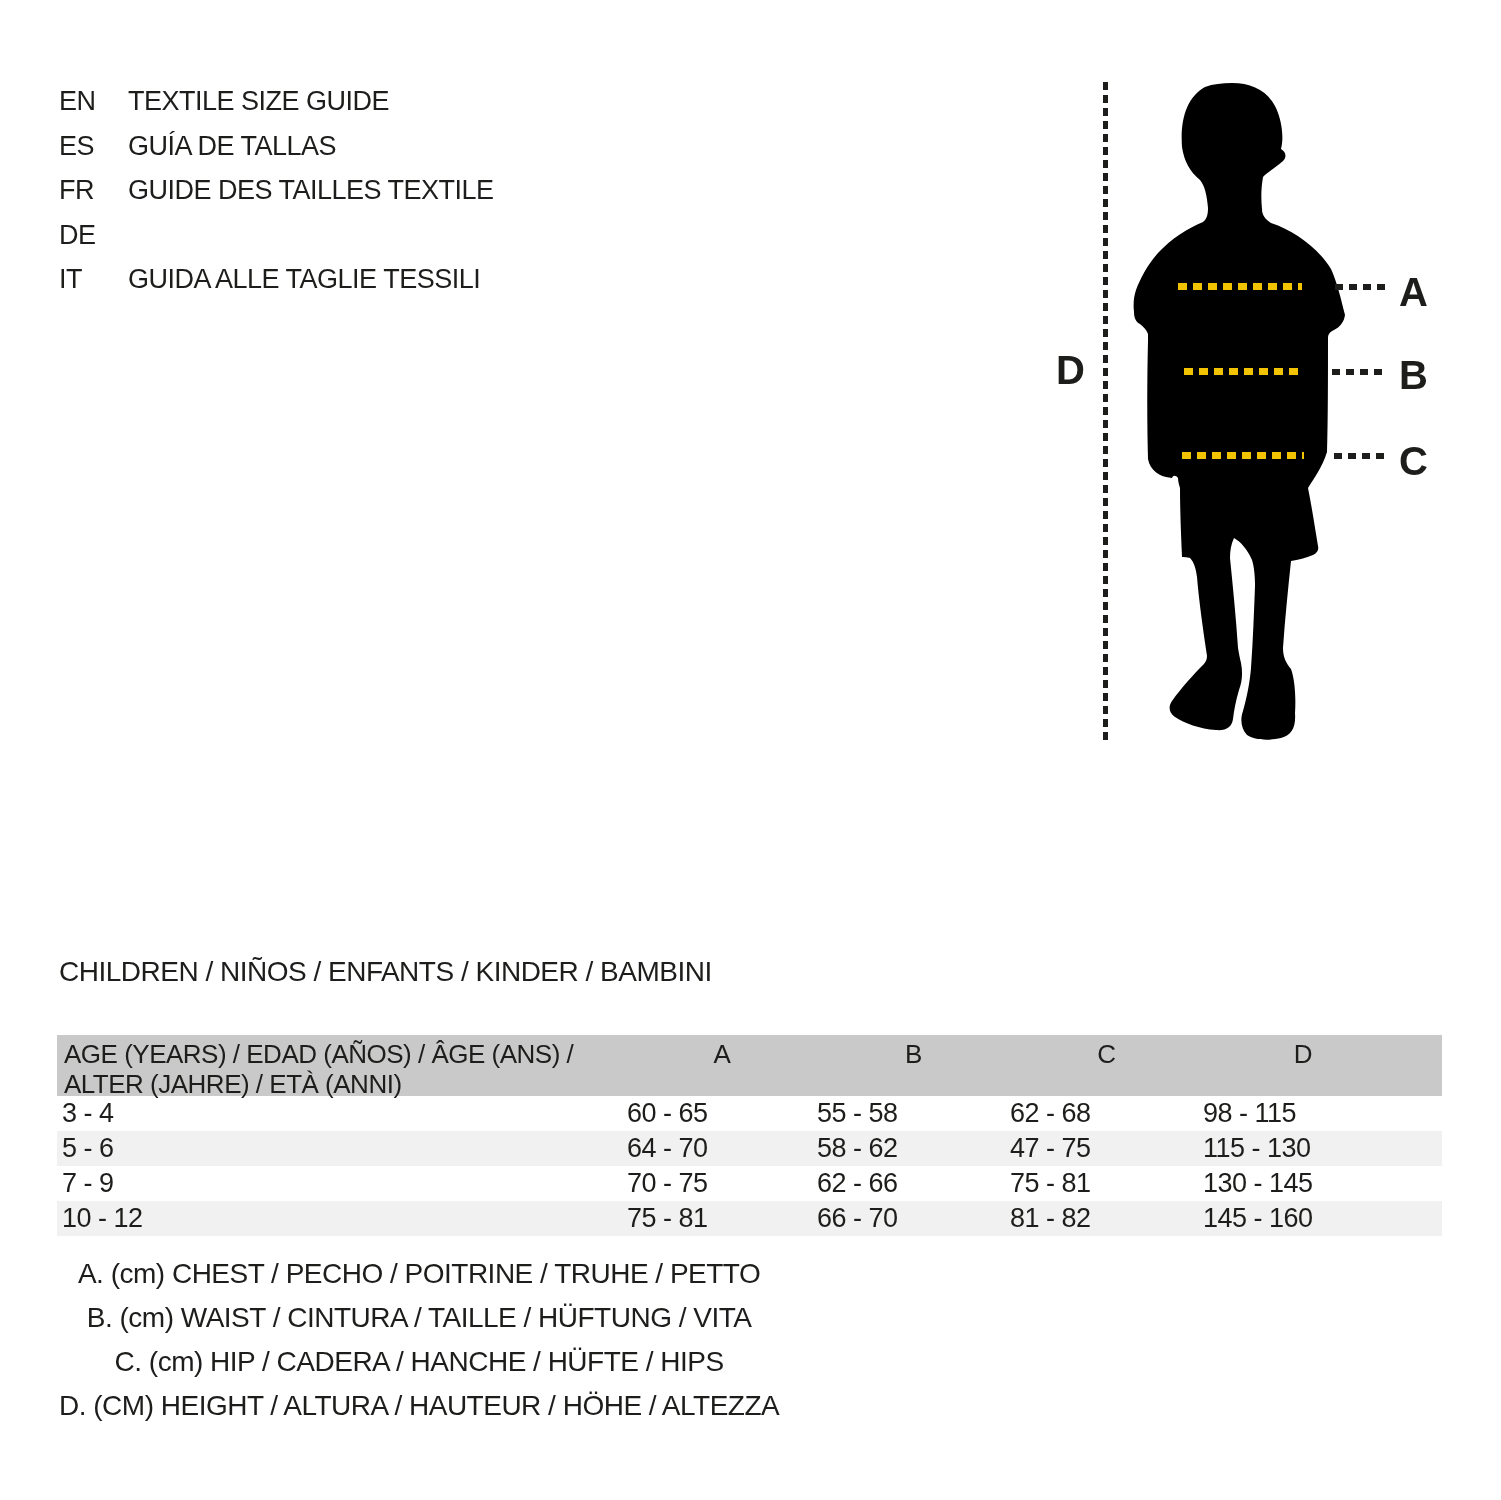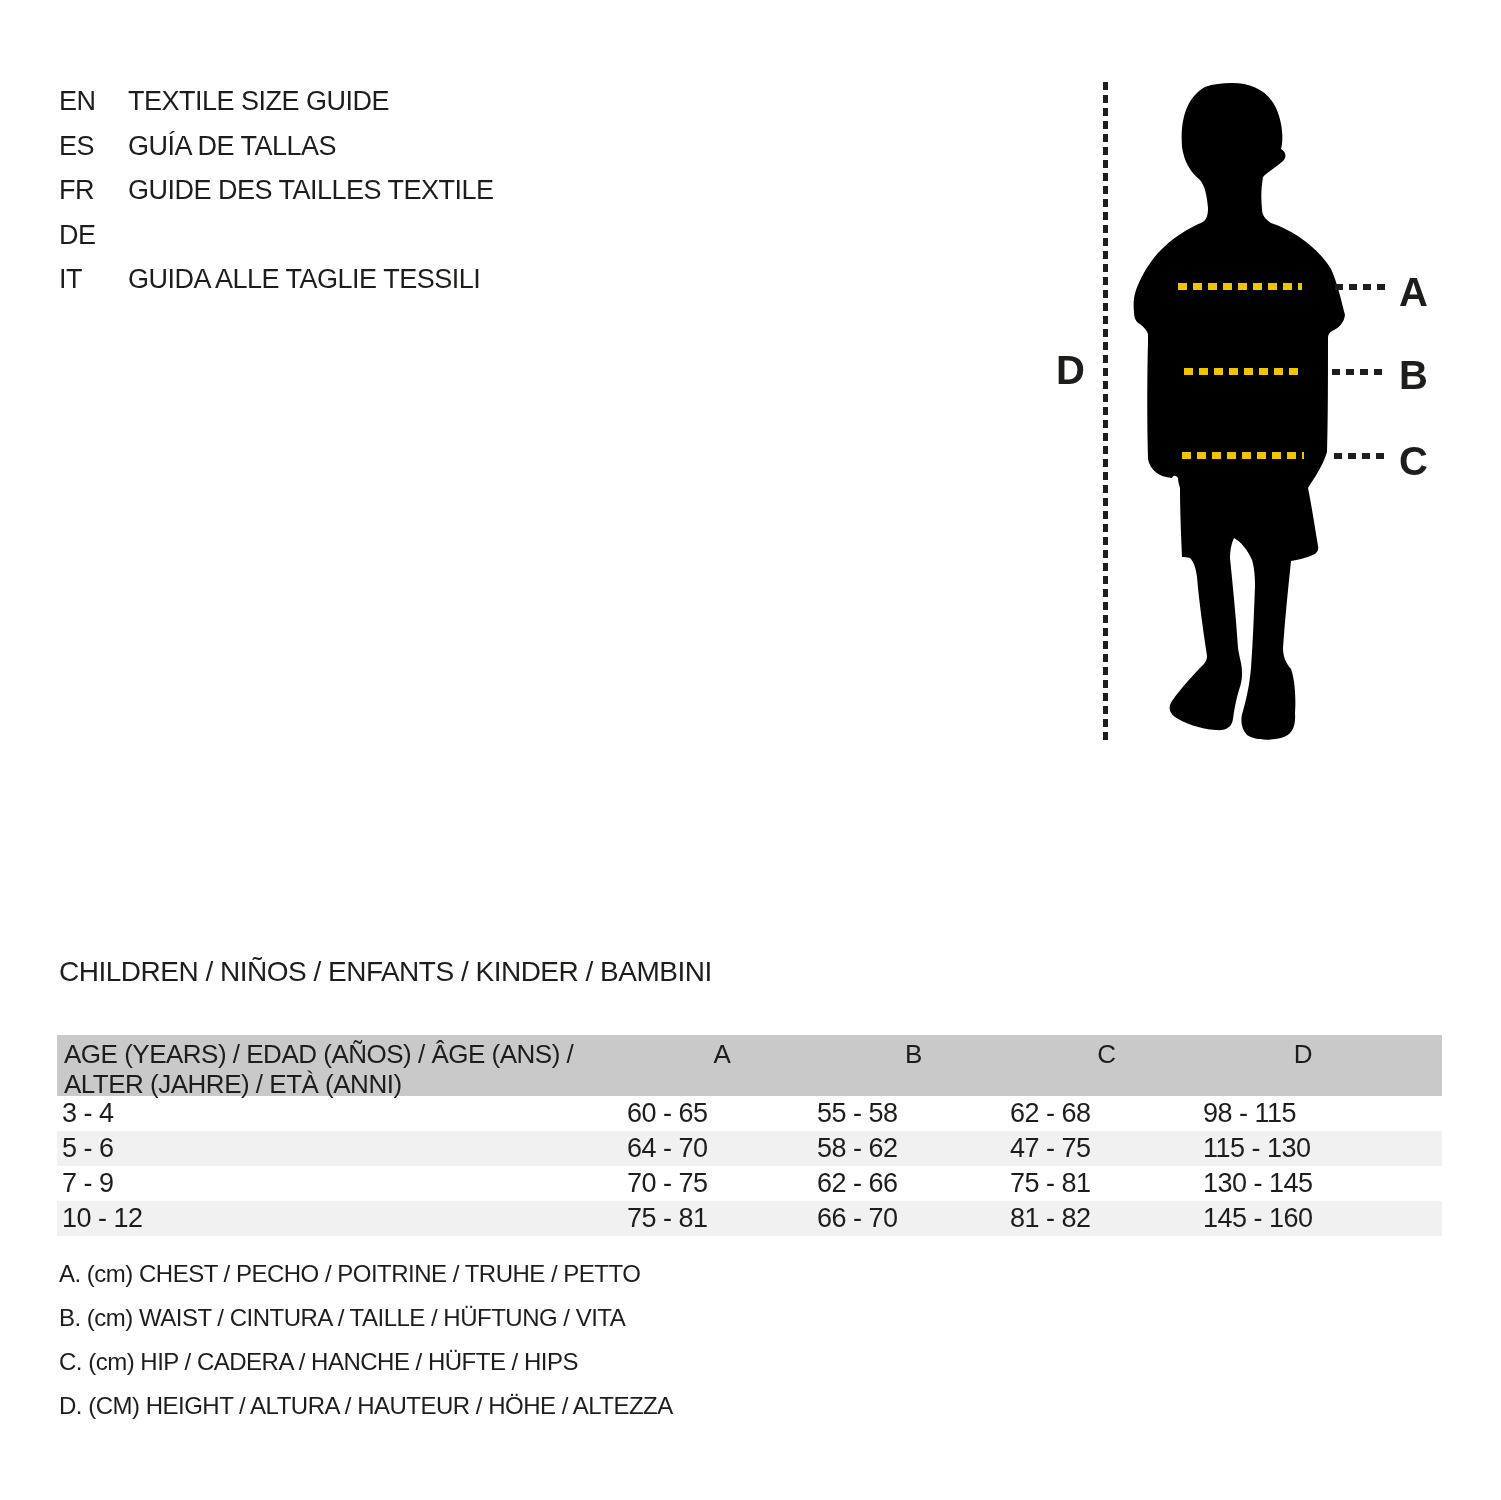--- a/index.html
+++ b/index.html
@@ -47,21 +47,21 @@
   .thead{background:#c9c9c9;height:61px;font-size:26px;line-height:30px;}
   .thead .age-head{padding:4px 0 0 7px;}
   .col-letter{text-align:center;padding-top:4px;}
   .drow{height:35px;font-size:27px;line-height:35px;}
   .drow:nth-child(odd){background:#f1f1f1;}
   .drow:nth-child(even){background:#ffffff;}
   .age-cell{padding-left:5px;}
   .val-cell{text-align:left;}
   
   .legend{position:absolute;left:59px;top:1252px;}
-  .legend-line{font-size:24px;line-height:44px;white-space:nowrap;}
+  .legend-line{font-size:28px;line-height:44px;white-space:nowrap;text-align:center;}
 </style>
 </head>
 <body>
 
 <div class="canvas">
 
   <section class="lang-block">
     <div class="lang-row">
       <span class="lang-code">EN</span>
       <span class="lang-label">TEXTILE SIZE GUIDE</span>

